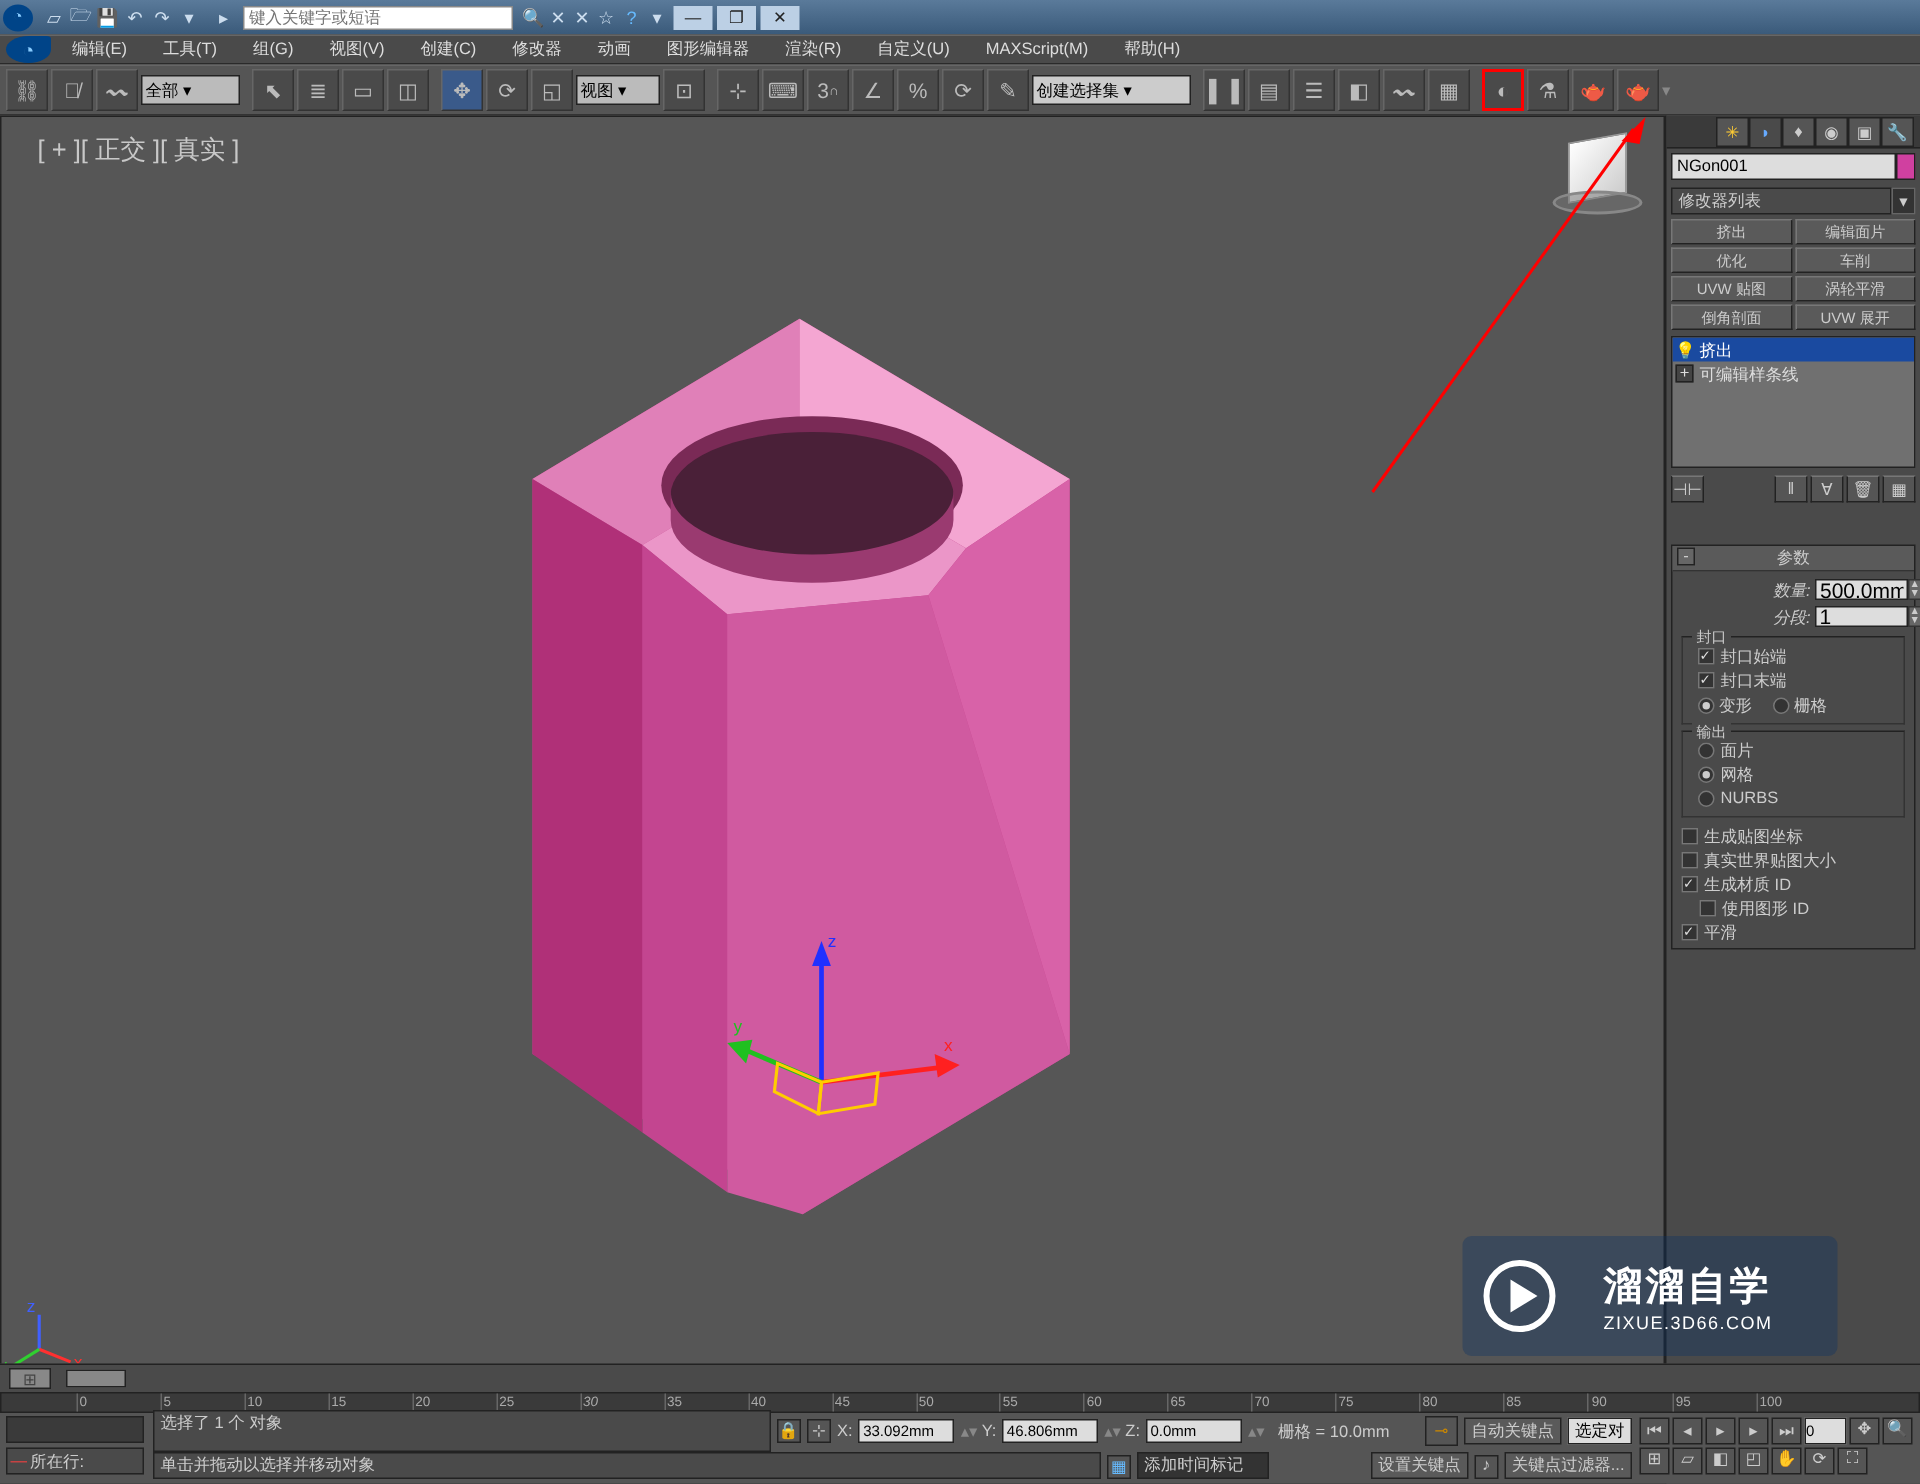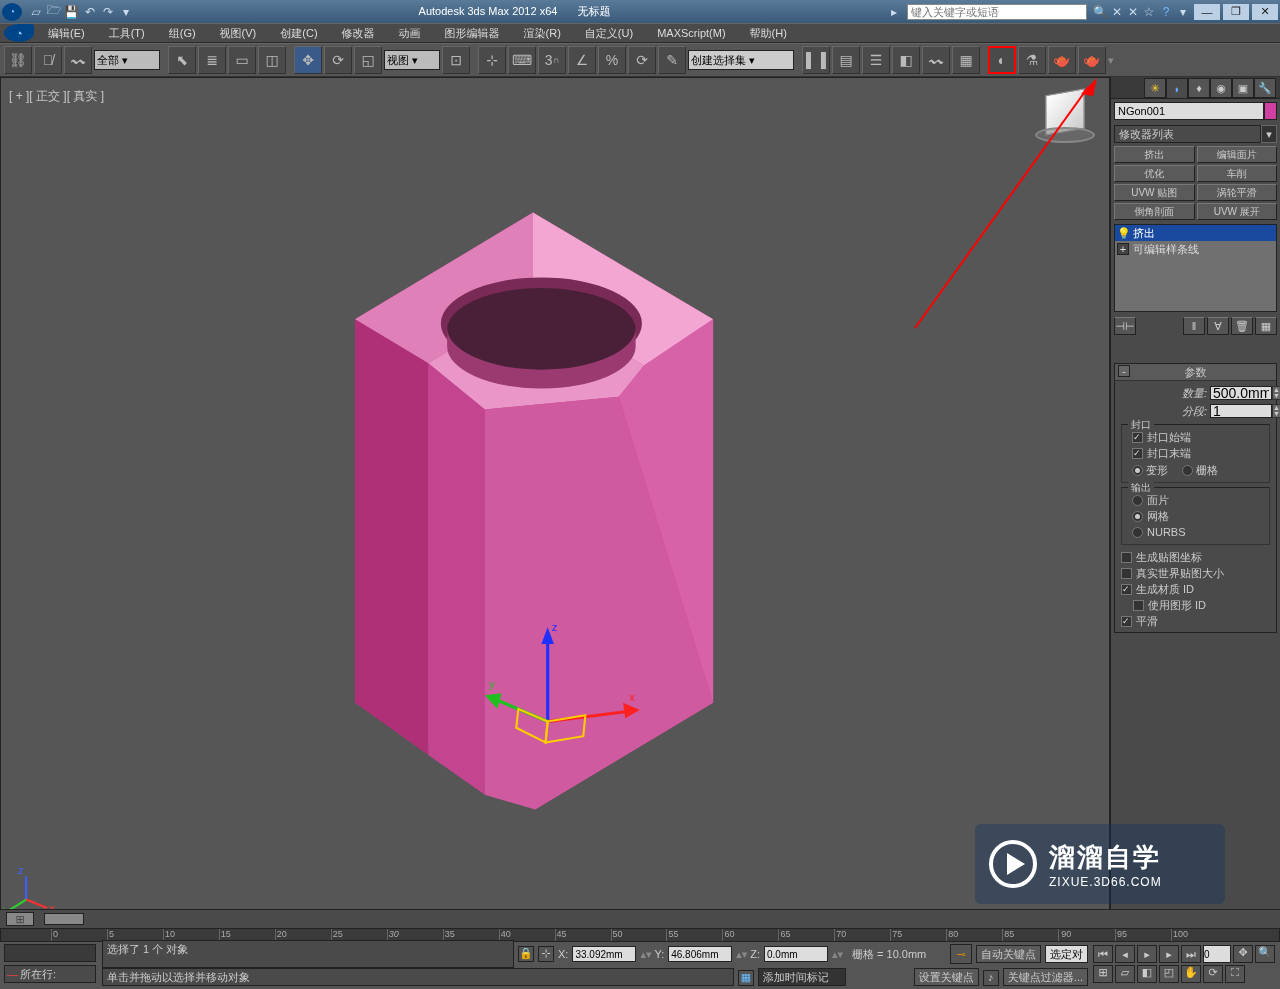--- a/index.html
+++ b/index.html
@@ -15,21 +15,21 @@
 .menubar .mitem { padding:0 12px; color:#ddd; height:20px; line-height:20px;}
 .menubar .applogo{width:30px;height:18px;background:#048;border-radius:50% 10% 50% 50%;margin-right:2px;display:flex;align-items:center;justify-content:center;color:#8cf;font-size:13px;}
 .toolbar { height:34px; background:#555; border-top:1px solid #666; border-bottom:1px solid #333; display:flex; align-items:center; padding:0 4px; gap:2px;}
 .tbtn { width:28px; height:28px; background:#4a4a4a; border:1px solid #333; border-top-color:#666; border-left-color:#666; display:flex; align-items:center; justify-content:center; color:#bbb; font-size:14px;}
 .tbtn.hl{border:2px solid #f00;}
 .tbtn .sub{font-size:9px;}
 .tsep { width:4px; height:28px; }
 .tsel { height:20px; background:#bbb; border:1px solid #222; color:#000; padding:0 2px; display:flex; align-items:center;}
 .main { position:absolute; top:77px; left:0; right:0; bottom:0; display:flex; }
 .viewport { flex:1; background:#565656; position:relative; border:1px solid #222;}
-.vplabel { position:absolute; top:10px; left:8px; color:#c8c8c8; font-size:12px;}
+.vplabel { position:absolute; top:10px; left:24px; color:#c8c8c8; font-size:17px;}
 .viewcube { position:absolute; top:10px; right:14px; width:60px; height:60px;}
 .viewcube .cube{width:40px;height:40px;background:linear-gradient(135deg,#fff,#ccc);border:1px solid #999;transform:rotate(-10deg) skew(-10deg);margin:4px auto;}
 .viewcube .ring{position:absolute;bottom:5px;left:0;width:60px;height:16px;border:2px solid #888;border-radius:50%;background:rgba(120,120,120,.5);}
 .panel { width:170px; background:#4a4a4a; border-left:1px solid #222; overflow:hidden; display:flex; flex-direction:column;}
 .panel .tabs{height:22px;display:flex;justify-content:flex-end;gap:0;border-bottom:1px solid #222;background:#3a3a3a;padding-right:4px;}
 .panel .ptab{width:22px;height:20px;background:#555;border:1px solid #222;display:flex;align-items:center;justify-content:center;color:#ccc;margin-top:1px;}
 .panel .ptab.active{background:#4a4a4a;border-bottom:none;}
 .panel .namebox { display:flex; margin:3px;}
 .panel .namebox input{flex:1;height:18px;background:#ddd;border:1px solid #222;padding:0 3px;color:#000;}
 .panel .colorbox{width:18px;height:18px;background:#d040a0;border:1px solid #222;}
@@ -55,46 +55,41 @@
 .panel .spinner input{width:62px;height:14px;background:#ddd;border:1px solid #222;color:#000;padding:0 2px;font-size:14px;}
 .panel .spinner .arr{width:12px;height:14px;background:#666;border:1px solid #333;font-size:7px;line-height:6px;color:#ccc;text-align:center;}
 .panel .group{border:1px solid #333;border-top-color:#222;margin:4px 0;padding:4px 6px 4px 10px;position:relative;}
 .panel .group .gtitle{position:absolute;top:-7px;left:6px;background:#4a4a4a;padding:0 3px;color:#ccc;font-size:10px;}
 .panel .chk{display:flex;align-items:center;gap:4px;height:16px;color:#ccc;}
 .panel .radio{display:flex;align-items:center;gap:3px;color:#ccc;}
 .tslider{width:40px;height:12px;background:#888;border:1px solid #222;margin-left:10px;font-size:9px;text-align:center;color:#000;}
 .watermark{position:absolute;right:55px;bottom:85px;width:250px;height:80px;background:rgba(10,50,100,.35);border-radius:6px;display:flex;align-items:center;gap:12px;padding:0 14px;}
 .watermark .play{width:48px;height:48px;border:4px solid #fff;border-radius:50%;display:flex;align-items:center;justify-content:center;}
 .watermark .play::after{content:"";border-left:18px solid #fff;border-top:11px solid transparent;border-bottom:11px solid transparent;margin-left:5px;}
-.watermark .wt{color:#fff;}
+.watermark .wt{color:#fff;margin-left:20px;}
 .watermark .wt1{font-size:26px;font-weight:bold;letter-spacing:2px;}
 .watermark .wt2{font-size:12px;letter-spacing:1px;}
 svg{display:block;}
 .small-chk{width:11px;height:11px;background:#333;border:1px solid #777;display:inline-block;}
 .small-chk.on::after{content:"✓";color:#ddd;font-size:9px;line-height:9px;display:block;}
 .small-rad{width:11px;height:11px;border-radius:50%;background:#333;border:1px solid #777;display:inline-block;}
 .small-rad.on::after{content:"";display:block;width:5px;height:5px;background:#ccc;border-radius:50%;margin:2px;}
 </style>
 </head>
 <body>
 
 <div class="titlebar">
   <div class="logo">◔</div>
   <div class="qat">
     <div class="qbtn">▱</div>
     <div class="qbtn">🗁</div>
     <div class="qbtn">💾</div>
     <div class="qbtn">↶</div>
     <div class="qbtn">↷</div>
     <div class="qbtn">▾</div>
-  </div>
-  <div class="ttl">
-    <span>Autodesk 3ds Max  2012 x64</span>
-    &nbsp;&nbsp;&nbsp;&nbsp;
-    <span>无标题</span>
   </div>
   <div class="qbtn" style="width:14px">▸</div>
   <input class="search" placeholder="键入关键字或短语" style="">
   <div class="qbtn">🔍</div>
   <div class="qbtn">✕</div>
   <div class="qbtn">✕</div>
   <div class="qbtn">☆</div>
   <div class="qbtn" style="color:#6bf;width:18px">?</div>
   <div class="qbtn">▾</div>
   <div class="winbtn">—</div>

